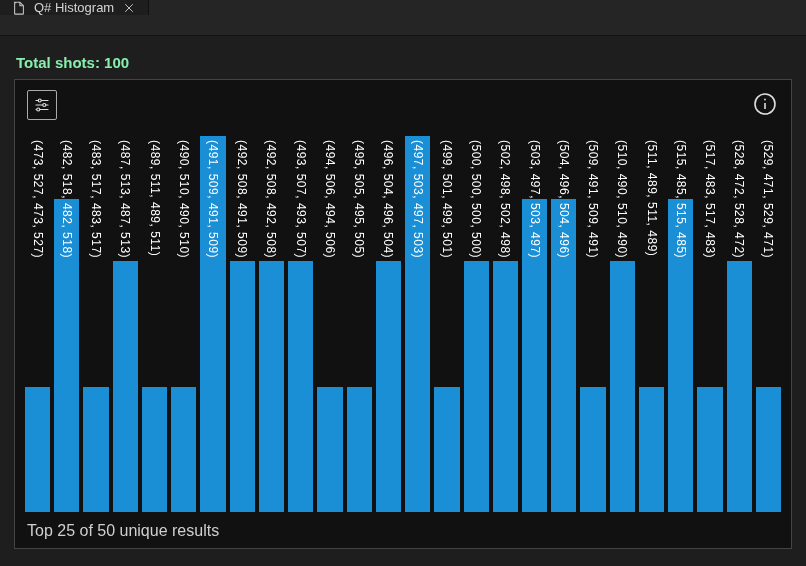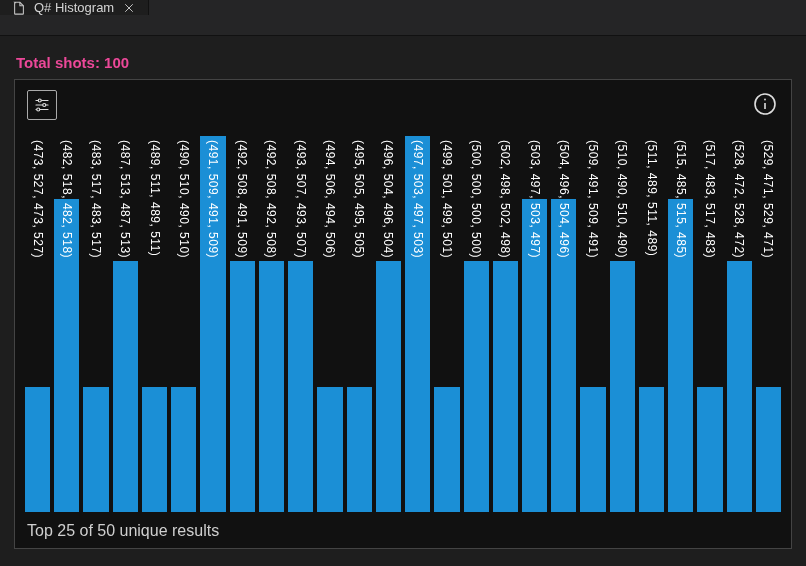--- a/index.html
+++ b/index.html
@@ -2,21 +2,21 @@
 <html><head>
 <meta charset="utf-8">
 <style>
   * { box-sizing: border-box; margin: 0; padding: 0; }
   html, body { width: 806px; height: 566px; background: #1e1e1e; font-family: "Segoe UI", Arial, sans-serif; color: #e6e6e6; overflow: hidden; }
   .tabbar { height: 36px; background: #252526; display: flex; align-items: flex-start; border-bottom: 1px solid #111; }
   .tab { display: flex; align-items: center; gap: 8px; padding: 0 12px; background: #1e1e1e; border-right: 1px solid #111; font-size: 13px; color: #d4d4d4; }
   .tab .file-icon { width: 14px; height: 14px; }
   .tab .close { width: 14px; height: 14px; display: flex; align-items: center; justify-content: center; font-size: 14px; color: #bbb; }
   .content { padding: 12px 14px 14px 14px; }
-  .total { font-size: 15px; font-weight: 600; color: #ec4899; margin: 6px 0 8px 2px; }
+  .total { font-size: 15px; font-weight: 600; color: #86efac; margin: 6px 0 8px 2px; }
   .panel { border: 1px solid #444; background: #111111; padding: 10px 10px 8px 10px; position: relative; height: 470px; }
   .icon-btn { width: 30px; height: 30px; border: 1px solid #aaa; border-radius: 2px; display: flex; align-items: center; justify-content: center; color: #ccc; background: transparent; }
   .icon-btn.settings { position: absolute; top: 10px; left: 12px; }
   .icon-btn.info { position: absolute; top: 10px; right: 12px; border: none; width: 28px; height: 28px; }
   .chart-area { position: absolute; left: 10px; right: 10px; top: 56px; bottom: 36px; }
   .bars { display: flex; align-items: flex-end; justify-content: space-between; height: 100%; gap: 4px; }
   .bar-wrap { flex: 1 1 0; height: 100%; display: flex; align-items: flex-end; justify-content: center; position: relative; min-width: 0; }
   .bar { width: 100%; background: #1b8fd6; position: relative; }
   .bar-label { position: absolute; top: 4px; left: 50%; transform: translateX(-50%); writing-mode: vertical-rl; text-orientation: mixed; font-size: 12px; color: #fff; white-space: nowrap; letter-spacing: 0.5px; font-family: "Segoe UI", Arial, sans-serif; }
   .footer { position: absolute; left: 12px; bottom: 8px; font-size: 16px; color: #cfcfcf; }

